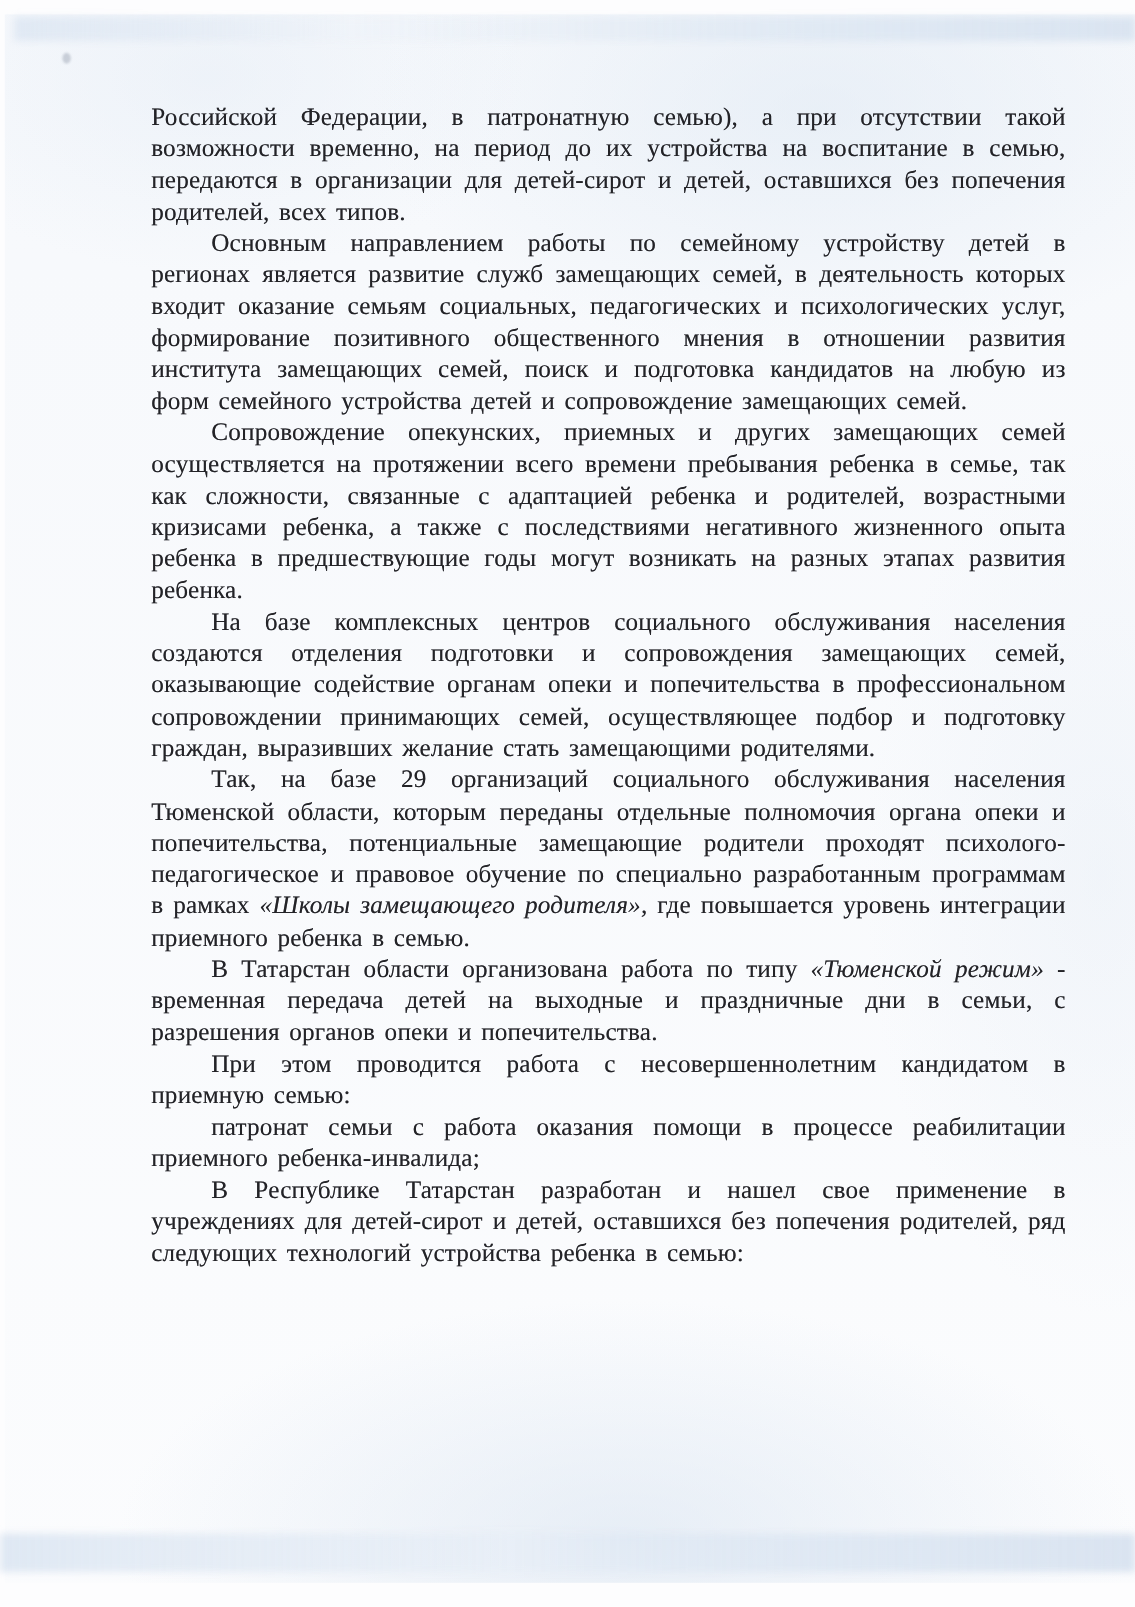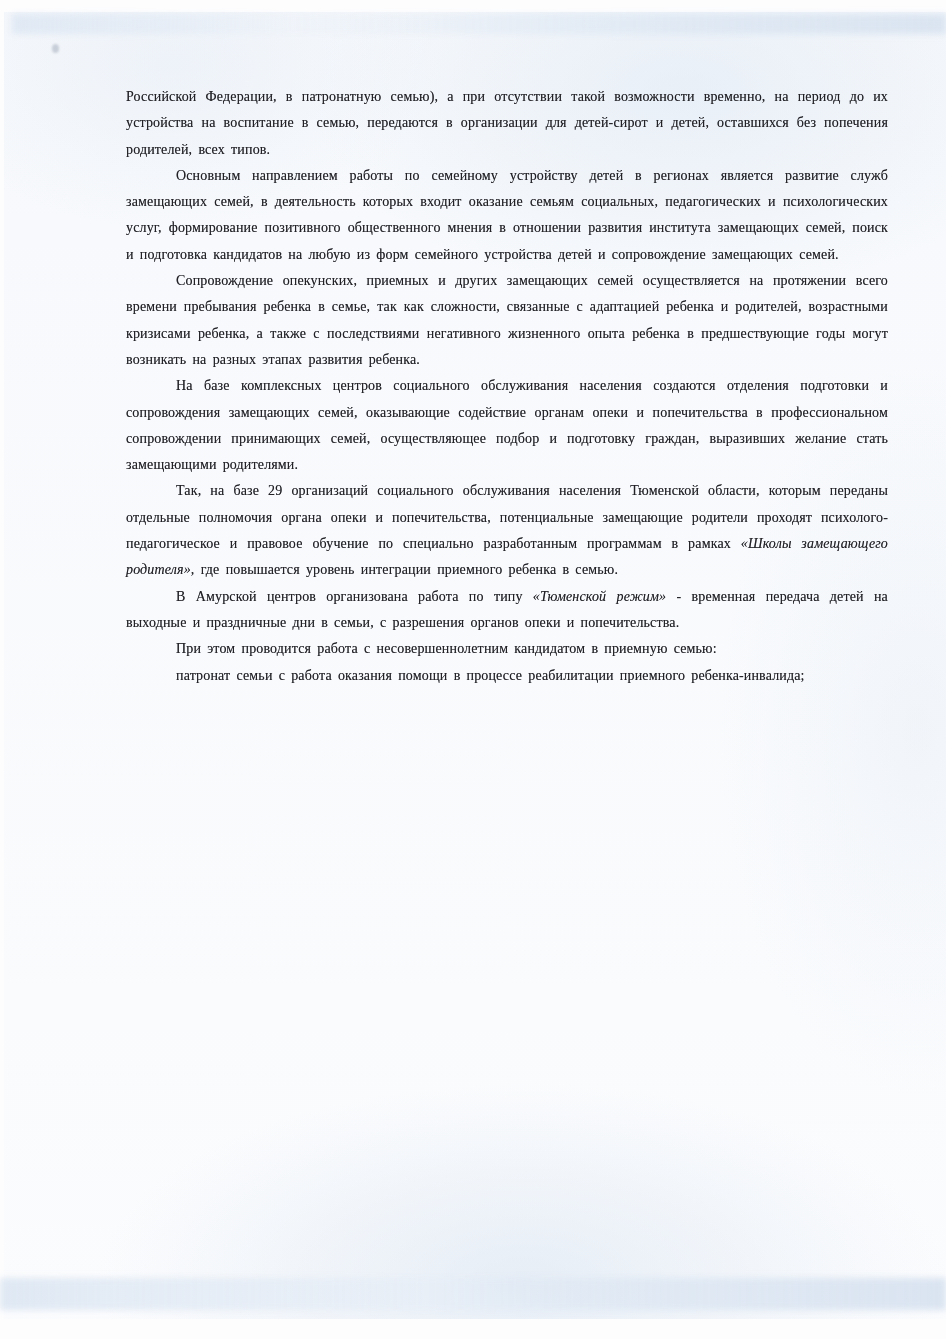--- a/index.html
+++ b/index.html
@@ -49,21 +49,21 @@
     border-radius: 50%;
     background: rgba(150,160,175,0.45);
     filter: blur(1px);
   }
   .text-block {
     position: absolute;
     left: 126px;
     top: 84px;
     width: 762px;
     color: var(--text, #232327);
-    font-size: 14px;
+    font-size: 21px;
     line-height: 26.3px;
     text-align: justify;
     word-spacing: 2.5px;
     letter-spacing: 0.15px;
     text-shadow: 0 0 0.5px rgba(40,42,52,0.55);
   }
   .text-block p {
     margin: 0;
   }
   .text-block p.indent {
@@ -80,17 +80,18 @@
   <div class="paper-tint"></div>
   <div class="band top"></div>
   <div class="band bottom"></div>
   <div class="speck"></div>
   <div class="text-block">
       <p><span>Российской Федерации, в патронатную семью), а при отсутствии такой возможности временно, на период до их устройства на воспитание в семью, передаются в организации для детей-сирот и детей, оставшихся без попечения родителей, всех типов.</span></p>
       <p class="indent"><span>Основным направлением работы по семейному устройству детей в регионах является развитие служб замещающих семей, в деятельность которых входит оказание семьям социальных, педагогических и психологических услуг, формирование позитивного общественного мнения в отношении развития института замещающих семей, поиск и подготовка кандидатов на любую из форм семейного устройства детей и сопровождение замещающих семей.</span></p>
       <p class="indent"><span>Сопровождение опекунских, приемных и других замещающих семей осуществляется на протяжении всего времени пребывания ребенка в семье, так как сложности, связанные с адаптацией ребенка и родителей, возрастными кризисами ребенка, а также с последствиями негативного жизненного опыта ребенка в предшествующие годы могут возникать на разных этапах развития ребенка.</span></p>
       <p class="indent"><span>На базе комплексных центров социального обслуживания населения создаются отделения подготовки и сопровождения замещающих семей, оказывающие содействие органам опеки и попечительства в профессиональном сопровождении принимающих семей, осуществляющее подбор и подготовку граждан, выразивших желание стать замещающими родителями.</span></p>
       <p class="indent"><span>Так, на базе 29 организаций социального обслуживания населения Тюменской области, которым переданы отдельные полномочия органа опеки и попечительства, потенциальные замещающие родители проходят психолого-педагогическое и правовое обучение по специально разработанным программам в рамках </span><span class="italic">«Школы замещающего родителя»,</span><span> где повышается уровень интеграции приемного ребенка в семью.</span></p>
-      <p class="indent"><span>В Амурской центров организована работа по типу </span><span class="italic">«Тюменской режим»</span><span> - временная передача детей на выходные и праздничные дни в семьи, с разрешения органов опеки и попечительства.</span></p>
+      <p class="indent"><span>В Татарстан области организована работа по типу </span><span class="italic">«Тюменской режим»</span><span> - временная передача детей на выходные и праздничные дни в семьи, с разрешения органов опеки и попечительства.</span></p>
       <p class="indent"><span>При этом проводится работа с несовершеннолетним кандидатом в приемную семью:</span></p>
       <p class="indent"><span>патронат семьи с работа оказания помощи в процессе реабилитации приемного ребенка-инвалида;</span></p>
+      <p class="indent"><span>В Республике Татарстан разработан и нашел свое применение в учреждениях для детей-сирот и детей, оставшихся без попечения родителей, ряд следующих технологий  устройства ребенка в семью:</span></p>
     </div>
 </div>
 
 </body></html>

